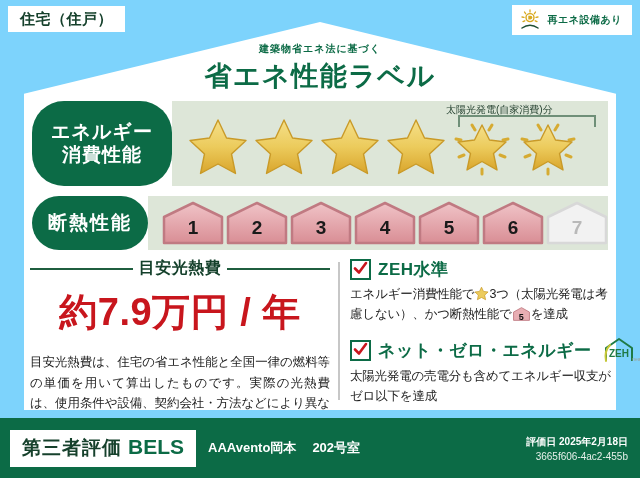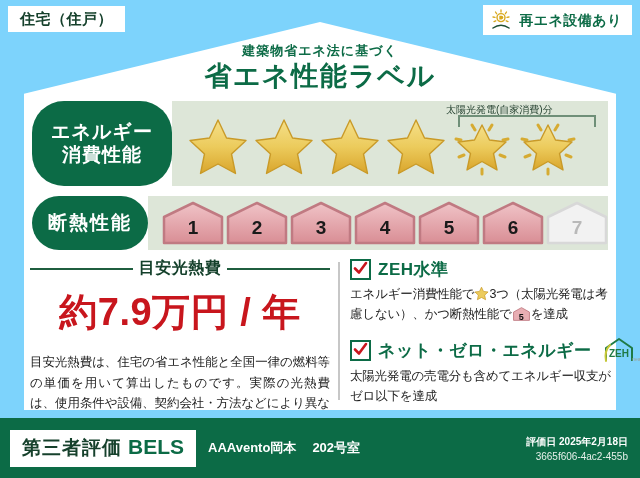--- a/index.html
+++ b/index.html
@@ -29,28 +29,28 @@
   }
   
   .renew-badge{
     position:absolute;right:8px;top:5px;
     background:#ffffff;
     display:flex;align-items:center;gap:5px;
     padding:4px 10px 4px 7px;
     z-index:6;
   }
   .renew-badge .txt{
-    color:#0c6b46;font-size:14px;font-weight:bold;letter-spacing:0.5px;
+    color:#0c6b46;font-size:10px;font-weight:bold;letter-spacing:0.5px;
     white-space:nowrap;line-height:1;text-align:right;
   }
   .sun-ico{width:24px;height:22px;display:block;}
   
   .title-sub{
     position:absolute;left:0;right:0;top:42px;text-align:center;
-    color:#0c6b46;font-size:13px;font-weight:bold;letter-spacing:1px;
+    color:#0c6b46;font-size:10px;font-weight:bold;letter-spacing:1px;
     z-index:5;
   }
   .title-main{
     position:absolute;left:0;right:0;top:58px;text-align:center;
     color:#0c6b46;font-size:27px;font-weight:bold;letter-spacing:1.5px;
     z-index:5;
   }
   
   .row{
     position:absolute;display:flex;align-items:stretch;

